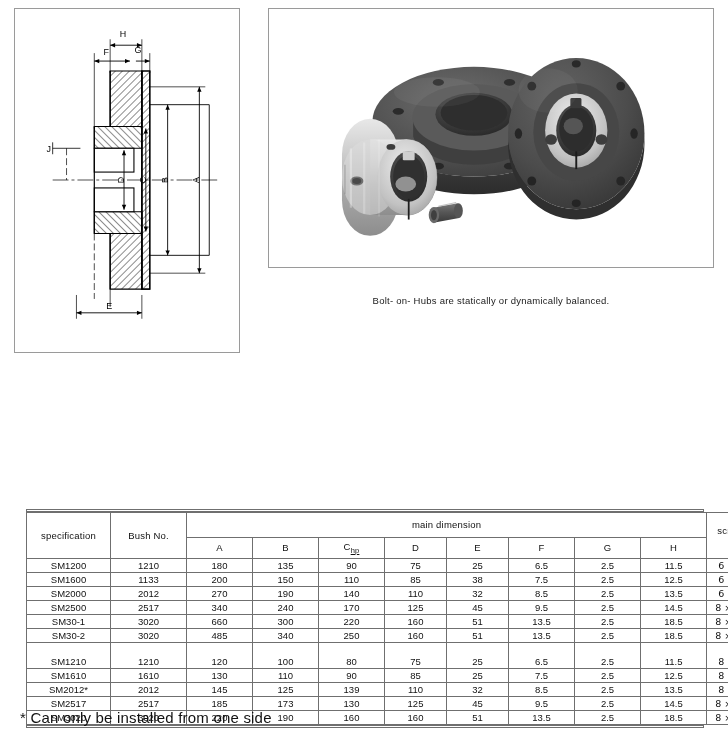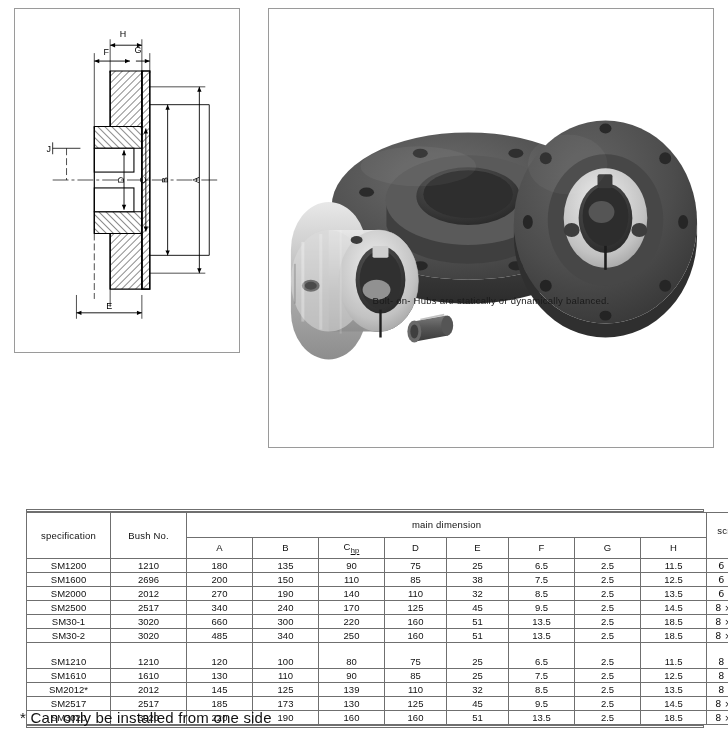--- a/index.html
+++ b/index.html
@@ -26,21 +26,21 @@
   #drawing-panel {
     left: 14px;
     top: 8px;
     width: 226px;
     height: 345px;
   }
   #photo-panel {
     left: 268px;
     top: 8px;
     width: 446px;
-    height: 440px;
+    height: 260px;
   }
 
   
   .drawing-svg {
     position: absolute;
     left: 0;
     top: 0;
     width: 100%;
     height: 100%;
   }
@@ -432,21 +432,21 @@
           <td class="datacell">90</td>
           <td class="datacell">75</td>
           <td class="datacell">25</td>
           <td class="datacell">6.5</td>
           <td class="datacell">2.5</td>
           <td class="datacell">11.5</td>
           <td class="datacell phi">6 × Φ7.5</td>
         </tr>
         <tr>
           <td class="datacell">SM1600</td>
-          <td class="datacell">2696</td>
+          <td class="datacell">1133</td>
           <td class="datacell">200</td>
           <td class="datacell">150</td>
           <td class="datacell">110</td>
           <td class="datacell">85</td>
           <td class="datacell">38</td>
           <td class="datacell">7.5</td>
           <td class="datacell">2.5</td>
           <td class="datacell">12.5</td>
           <td class="datacell phi">6 × Φ7.5</td>
         </tr>

